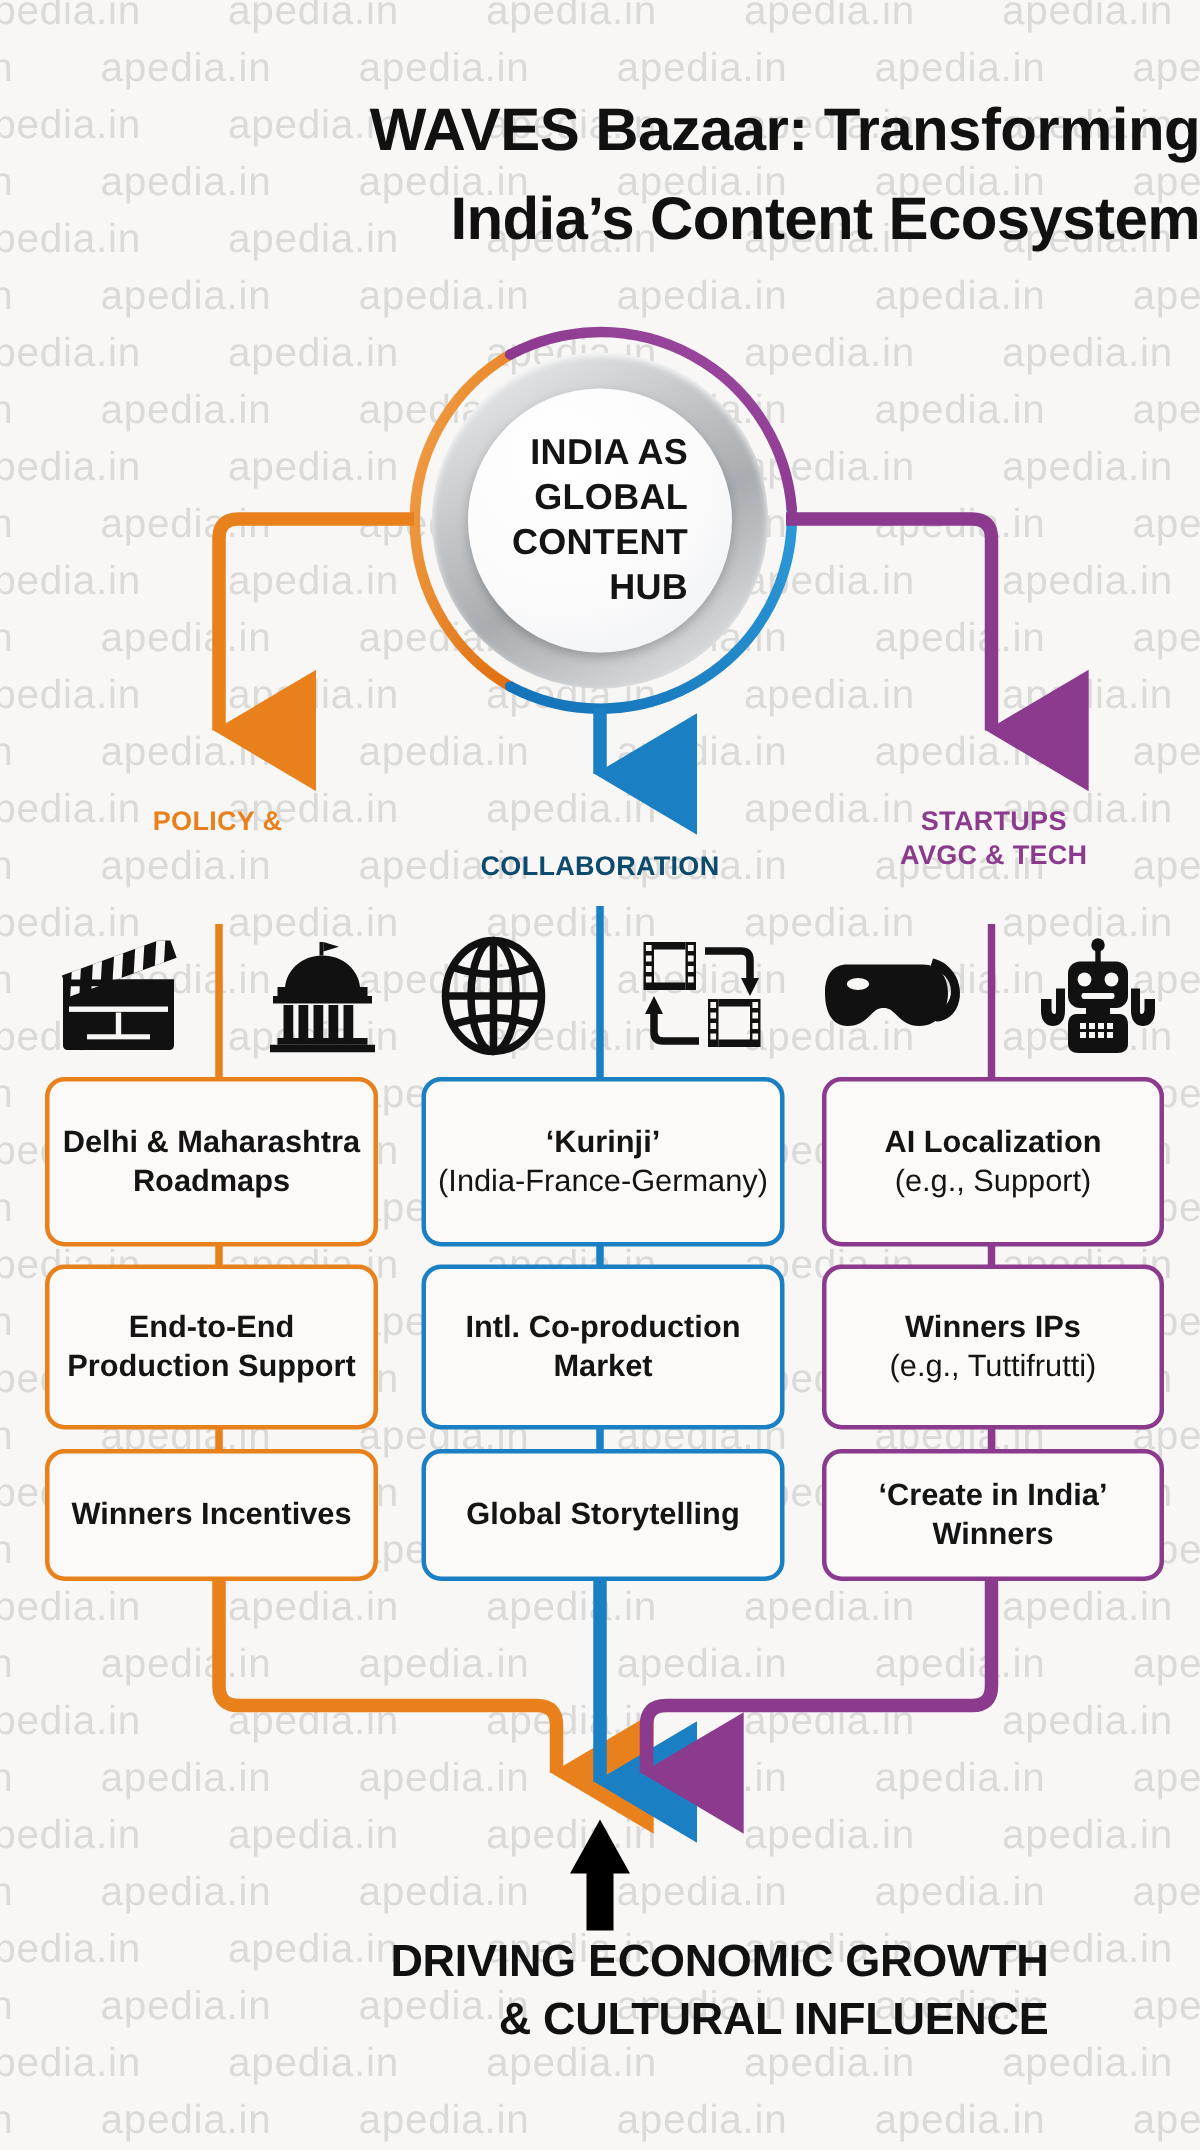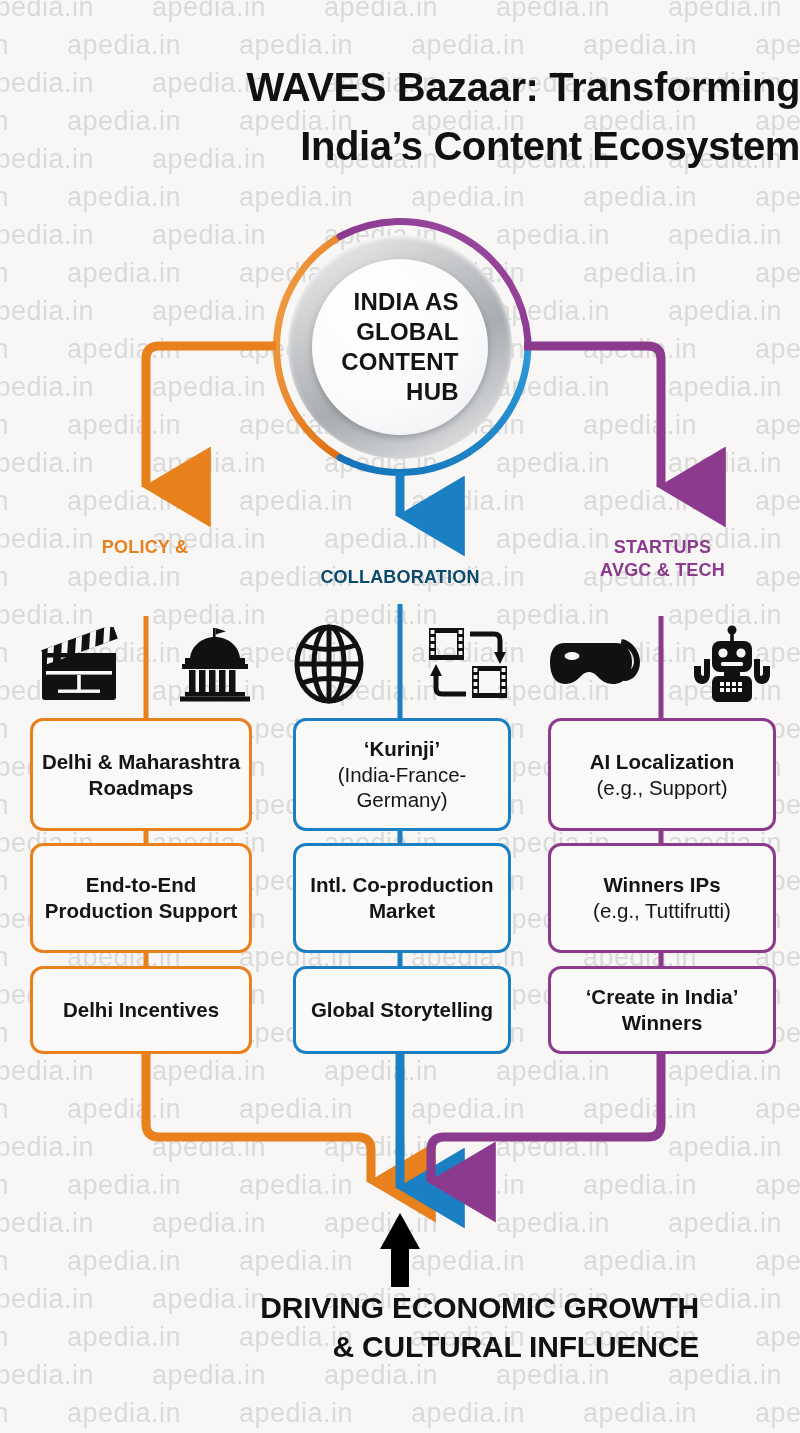--- a/index.html
+++ b/index.html
@@ -149,21 +149,21 @@
     font-size: 20.5px;
     line-height: 1.25;
     color: #141414;
     font-weight: bold;
   }
   .card .ct .sub {
     font-weight: normal;
   }
 
   .col-a .card { border-color: #E8801C; left: 30px; width: 222px; }
-  .col-b .card { border-color: #1B7FC4; left: 293px; width: 218px; }
+  .col-b .card { border-color: #1B7FC4; left: 281px; width: 242px; }
   .col-c .card { border-color: #8B3A8E; left: 548px; width: 228px; }
 
   .row-1 { top: 718px;  height: 113px; }
   .row-2 { top: 843px;  height: 110px; }
   .row-3 { top: 966px;  height: 88px;  }
 
   
   #footer {
     position: absolute;
     left: 0;
@@ -467,21 +467,21 @@
     </div>
 
     <div class="col-a">
       <div class="card row-1">
         <div class="ct">Delhi &amp; Maharashtra Roadmaps</div>
       </div>
       <div class="card row-2">
         <div class="ct">End-to-End Production Support</div>
       </div>
       <div class="card row-3">
-        <div class="ct">Delhi Incentives</div>
+        <div class="ct">Winners Incentives</div>
       </div>
     </div>
 
     <div class="col-b">
       <div class="card row-1">
         <div class="ct">
           <span>‘Kurinji’</span><br>
           <span class="sub">(India-France-Germany)</span>
         </div>
       </div>

